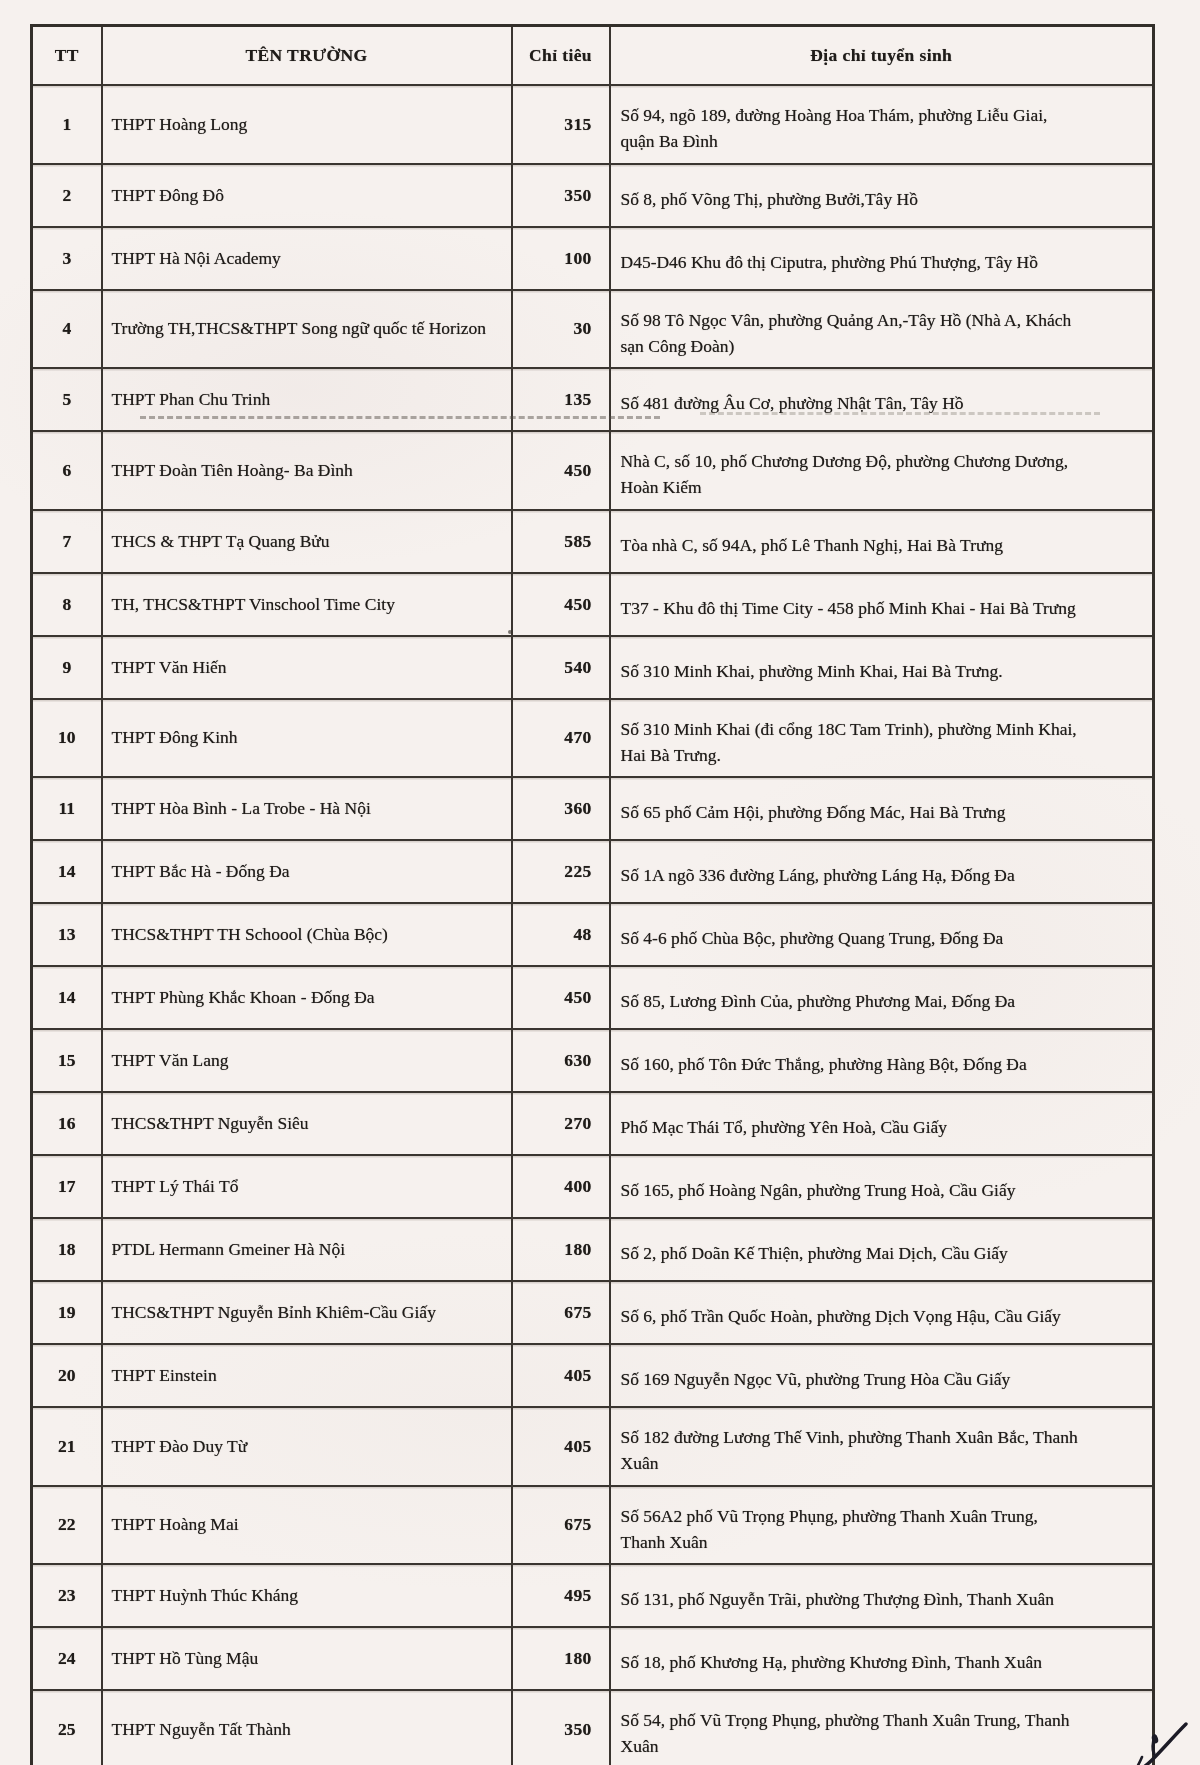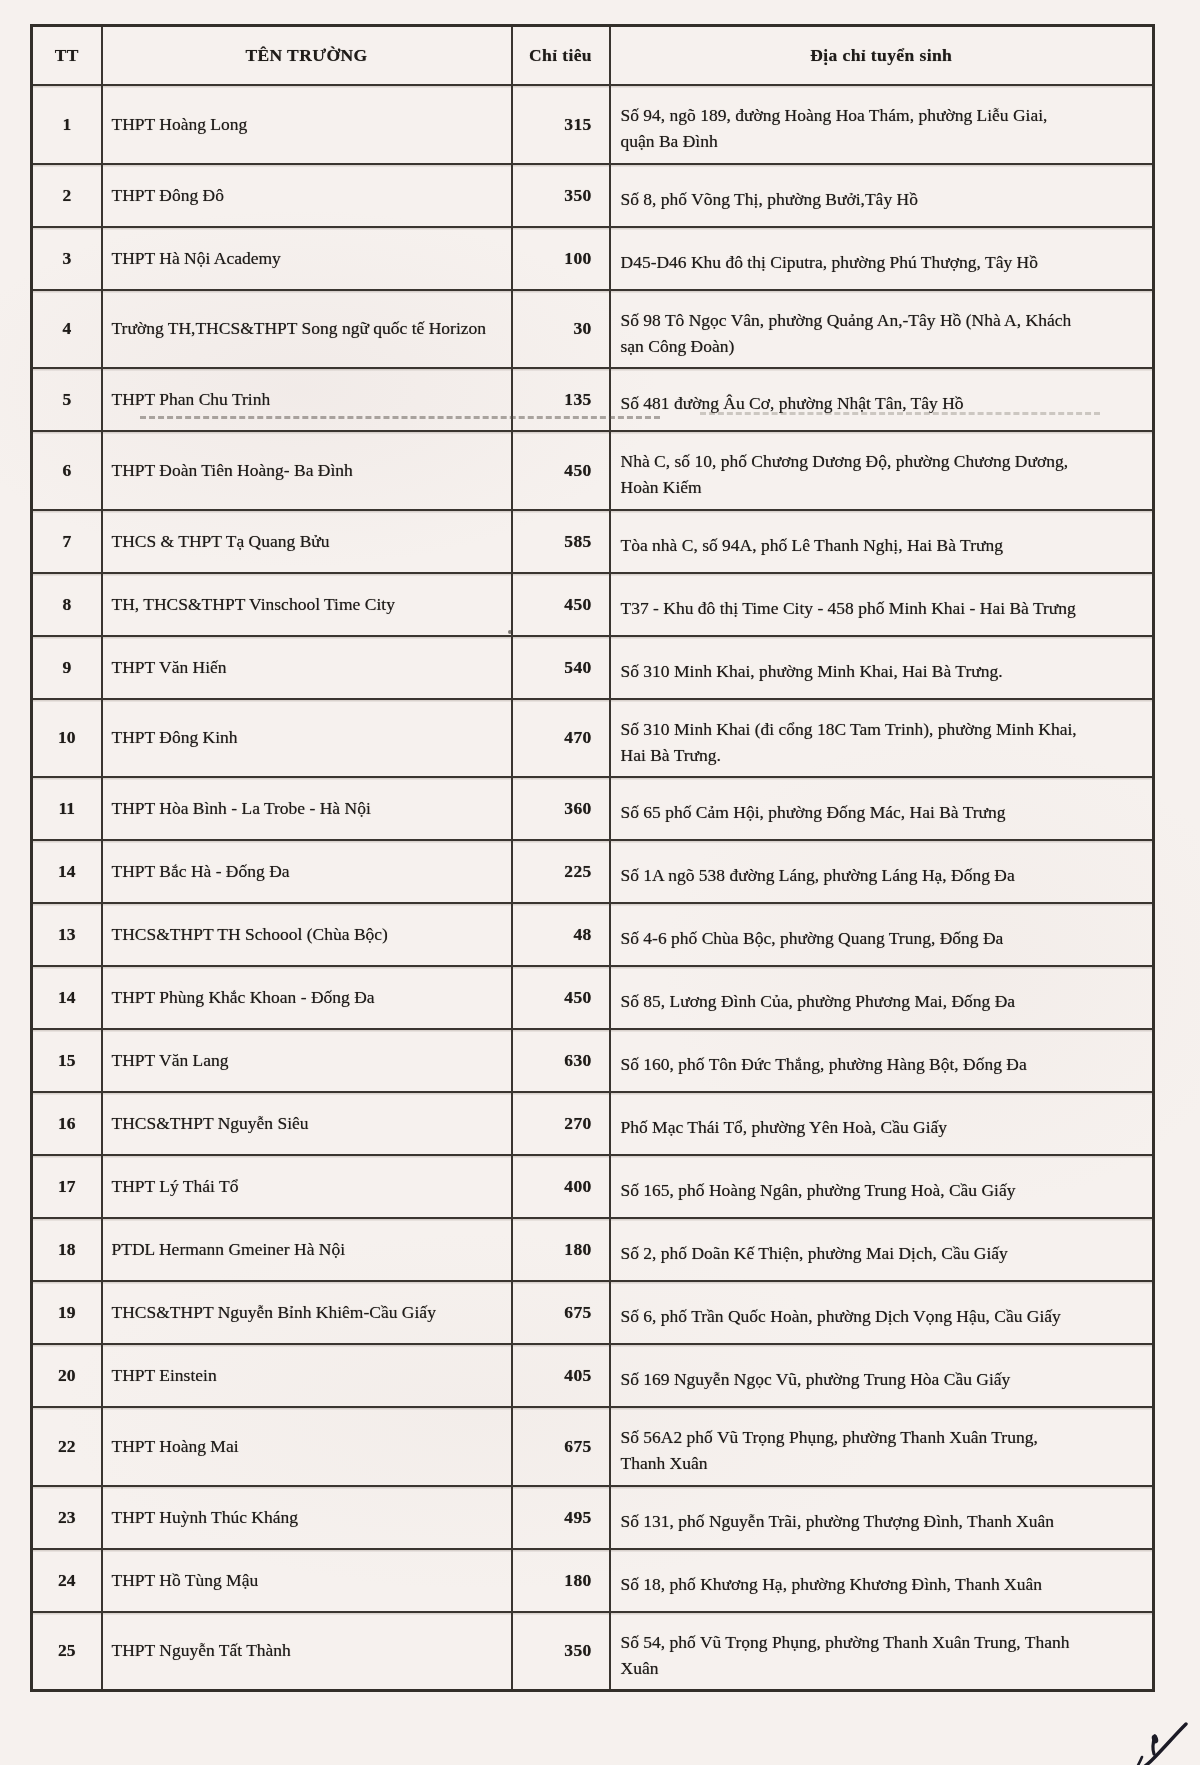--- a/index.html
+++ b/index.html
@@ -154,21 +154,21 @@
         <tr>
       <td class="c-tt">11</td>
       <td class="c-name">THPT Hòa Bình - La Trobe - Hà Nội</td>
       <td class="c-quota">360</td>
       <td class="c-addr">Số 65 phố Cảm Hội, phường Đống Mác, Hai Bà Trưng</td>
     </tr>
         <tr>
       <td class="c-tt">14</td>
       <td class="c-name">THPT  Bắc Hà - Đống Đa</td>
       <td class="c-quota">225</td>
-      <td class="c-addr">Số 1A ngõ 538 đường Láng, phường Láng Hạ, Đống Đa</td>
+      <td class="c-addr">Số 1A ngõ 336 đường Láng, phường Láng Hạ, Đống Đa</td>
     </tr>
         <tr>
       <td class="c-tt">13</td>
       <td class="c-name">THCS&amp;THPT TH Schoool (Chùa Bộc)</td>
       <td class="c-quota">48</td>
       <td class="c-addr">Số 4-6 phố Chùa Bộc, phường Quang Trung, Đống Đa</td>
     </tr>
         <tr>
       <td class="c-tt">14</td>
       <td class="c-name">THPT Phùng Khắc Khoan - Đống Đa</td>
@@ -203,20 +203,26 @@
       <td class="c-tt">19</td>
       <td class="c-name">THCS&amp;THPT Nguyễn Bỉnh Khiêm-Cầu Giấy</td>
       <td class="c-quota">675</td>
       <td class="c-addr">Số 6, phố Trần Quốc Hoàn, phường Dịch Vọng Hậu, Cầu Giấy</td>
     </tr>
         <tr>
       <td class="c-tt">20</td>
       <td class="c-name">THPT Einstein</td>
       <td class="c-quota">405</td>
       <td class="c-addr">Số 169 Nguyễn Ngọc Vũ, phường Trung Hòa Cầu Giấy</td>
+    </tr>
+        <tr>
+      <td class="c-tt">21</td>
+      <td class="c-name">THPT Đào Duy Từ</td>
+      <td class="c-quota">405</td>
+      <td class="c-addr">Số 182 đường Lương Thế Vinh, phường Thanh Xuân Bắc, Thanh Xuân</td>
     </tr>
         <tr>
       <td class="c-tt">22</td>
       <td class="c-name">THPT Hoàng Mai</td>
       <td class="c-quota">675</td>
       <td class="c-addr">Số 56A2  phố Vũ Trọng Phụng, phường Thanh Xuân Trung, Thanh Xuân</td>
     </tr>
         <tr>
       <td class="c-tt">23</td>
       <td class="c-name">THPT Huỳnh Thúc Kháng</td>

